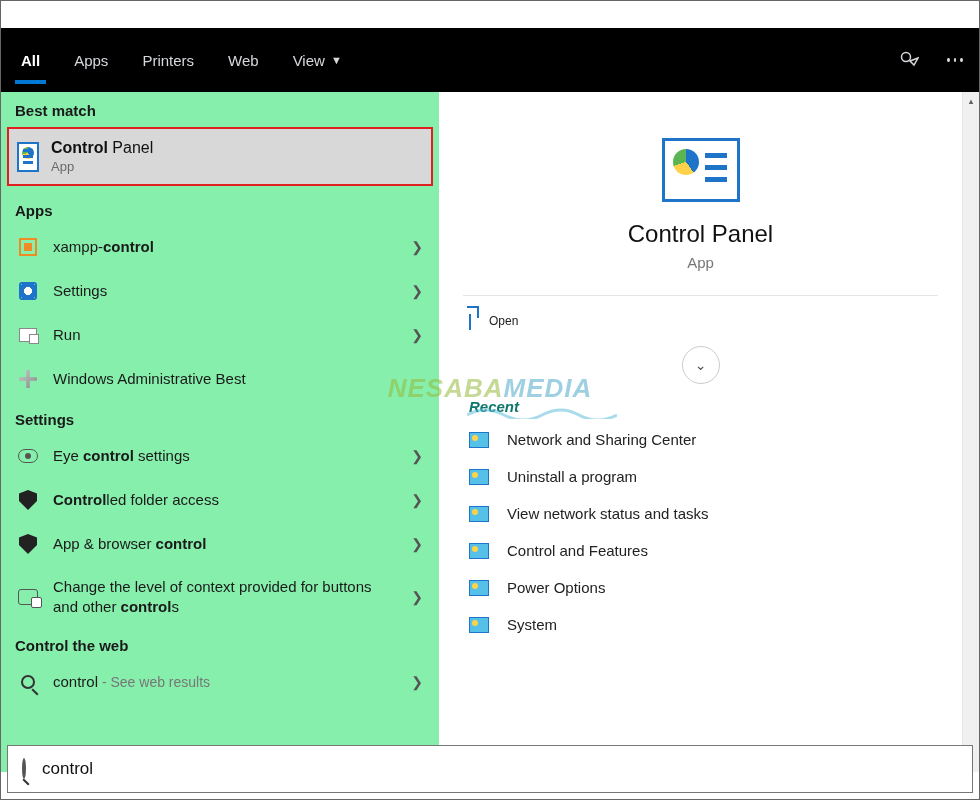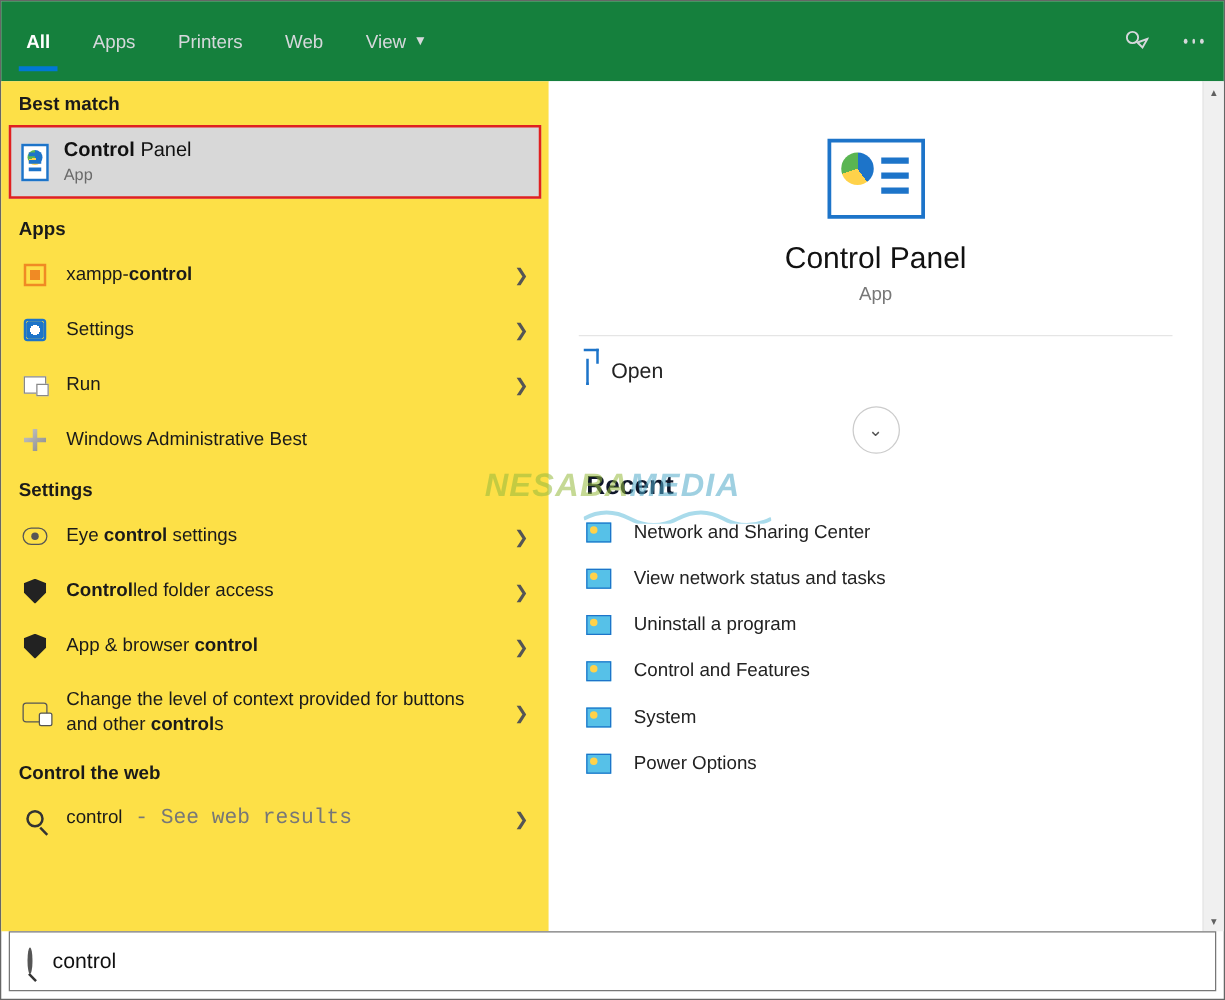--- a/index.html
+++ b/index.html
@@ -1,32 +1,32 @@
 <!DOCTYPE html>
 <html><head>
 <meta charset="utf-8">
 <style>
   * { box-sizing: border-box; margin: 0; padding: 0; font-family: "Segoe UI", Arial, sans-serif; }
   html, body { width: 980px; height: 800px; overflow: hidden; background: #fff; }
   .root { width: 980px; height: 800px; position: relative; border: 1px solid #666; }
 
   
-  .topbar { height: 64px; background: #15803d; display: flex; align-items: center; padding: 0 14px; }
+  .topbar { height: 64px; background: #000000; display: flex; align-items: center; padding: 0 14px; margin-top: 27px; }
   .tabs { display: flex; gap: 22px; align-items: center; height: 100%; }
   .tab { color: #d6d8dc; font-size: 15px; padding: 0 6px; height: 100%; display: flex; align-items: center; position: relative; cursor: pointer; }
   .tab.active { color: #fff; font-weight: 600; }
   .tab.active::after { content: ""; position: absolute; left: 0; right: 0; bottom: 8px; height: 4px; background: #0078d4; }
   .tab .chev { margin-left: 6px; font-size: 11px; }
   .topbar-right { margin-left: auto; display: flex; align-items: center; gap: 26px; color: #d6d8dc; }
   .topicon { width: 20px; height: 20px; display: inline-flex; align-items: center; justify-content: center; }
   .dots span { width: 4px; height: 4px; background: #d6d8dc; border-radius: 50%; display: inline-block; margin: 0 2px; }
 
   
   .body { display: flex; height: 680px; }
-  .left { width: 438px; background: #fde047; overflow: hidden; position: relative; }
+  .left { width: 438px; background: #86efac; overflow: hidden; position: relative; }
   .right { flex: 1; background: #fff; position: relative; overflow: hidden; }
   .scrollbar { width: 17px; background: #f0f0f0; border-left: 1px solid #e5e5e5; position: relative; }
   .scrollbar .arrow { position: absolute; left: 0; right: 0; height: 17px; display:flex; align-items:center; justify-content:center; font-size:9px; color:#606060; }
   .scrollbar .arrow.up { top: 0; }
   .scrollbar .arrow.dn { bottom: 0; }
 
   
   .section-label { font-size: 15px; font-weight: 600; color: #1a1a1a; padding: 10px 14px 6px; }
   .best-row { background: #d8d8d8; border: 2px solid #e02020; margin: 2px 6px 6px 6px; padding: 10px 8px; display: flex; align-items: center; gap: 12px; }
   .cp-icon { width: 36px; height: 30px; background: #fff; border: 2px solid #1d74c9; position: relative; }
@@ -49,36 +49,36 @@
   .ic-run { width:18px;height:14px;border:1px solid #888;background:#fff;position:relative;}
   .ic-run::after{content:"";position:absolute;right:-3px;bottom:-3px;width:8px;height:8px;border:1px solid #888;background:#fff;}
   .ic-tools { width:18px;height:18px;background:linear-gradient(135deg,#c9c9c9,#888);clip-path:polygon(40% 0,60% 0,60% 40%,100% 40%,100% 60%,60% 60%,60% 100%,40% 100%,40% 60%,0 60%,0 40%,40% 40%);}
   .ic-eye { width:20px;height:14px;border:1px solid #555;border-radius:8px;position:relative;}
   .ic-eye::after{content:"";position:absolute;left:6px;top:3px;width:6px;height:6px;border-radius:50%;background:#555;}
   .ic-shield { width:18px;height:20px;background:#222;clip-path:polygon(50% 0,100% 18%,100% 55%,50% 100%,0 55%,0 18%);}
   .ic-context{ width:20px;height:16px;border:1px solid #555;border-radius:3px;position:relative;}
   .ic-context::after{content:"";position:absolute;right:-5px;bottom:-4px;width:9px;height:9px;border:1px solid #555;border-radius:2px;background:#fff;}
   .ic-search{ width:14px;height:14px;border:2px solid #333;border-radius:50%;position:relative;}
   .ic-search::after{content:"";position:absolute;right:-6px;bottom:-6px;width:8px;height:2px;background:#333;transform:rotate(45deg);}
-  .web-suffix { color:#777; font-size:17px;font-family:Liberation Mono, monospace; }
+  .web-suffix { color:#777; font-size:14px; }
 
   
   .hero { text-align: center; padding-top: 46px; }
   .hero .big-icon { width: 78px; height: 64px; margin: 0 auto 18px; background:#fff; border:3px solid #1d74c9; position:relative; }
   .hero .big-icon::before{content:"";position:absolute;left:8px;top:8px;width:26px;height:26px;border-radius:50%;
      background: conic-gradient(#1d74c9 0 40%, #ffd24a 40% 70%, #5ab552 70% 100%);}
   .hero .big-icon::after{content:"";position:absolute;right:10px;top:12px;width:22px;height:5px;background:#1d74c9;box-shadow:0 12px 0 #1d74c9, 0 24px 0 #1d74c9;}
   .hero h2 { font-size: 24px; font-weight: 400; color:#111; }
   .hero .sub { font-size: 15px; color:#777; margin-top:6px; }
   .divider { height:1px; background:#e5e5e5; margin: 24px 24px 0; }
-  .action-row { display:flex; align-items:center; gap:18px; padding: 18px 30px; font-size:17px; color:#222; cursor:pointer;}
+  .action-row { display:flex; align-items:center; gap:18px; padding: 18px 30px; font-size:12px; color:#222; cursor:pointer;}
   .ic-open{width:18px;height:14px;border:2px solid #1d74c9;border-top:none;border-right:none;position:relative;}
   .ic-open::after{content:"";position:absolute;right:-8px;top:-8px;width:10px;height:10px;border-top:2px solid #1d74c9;border-right:2px solid #1d74c9;}
   .expand-btn{ width:38px;height:38px;border:1px solid #ccc;border-radius:50%;display:flex;align-items:center;justify-content:center;margin:0 auto;color:#555;font-size:14px;cursor:pointer;}
-  .recent-label{font-weight:600;font-size:21px;padding:14px 30px 6px;color:#0f172a;}
+  .recent-label{font-weight:600;font-size:15px;padding:14px 30px 6px;color:#0f766e;font-style:italic;}
   .recent-row{display:flex;align-items:center;gap:18px;padding:10px 30px;font-size:15px;color:#222;cursor:pointer;}
   .mini-cp{width:20px;height:16px;background:#56c1e8;border:1px solid #1d74c9;position:relative;}
   .mini-cp::after{content:"";position:absolute;left:2px;top:2px;width:6px;height:6px;border-radius:50%;background:#ffd24a;}
 
   
   .watermark{position:absolute;left:50%;top:372px;transform:translateX(-50%);pointer-events:none;
     font-size:26px;font-weight:700;letter-spacing:1px;color:rgba(149,186,60,0.55);font-style:italic;z-index:50;}
   .watermark .m2{color:rgba(80,170,200,0.55);}
   .wm-wave{position:absolute;left:calc(50% + 52px);top:404px;transform:translateX(-50%);width:150px;height:14px;z-index:49;pointer-events:none;opacity:.5;}
 
@@ -219,37 +219,37 @@
       </div>
       <div class="expand-btn">⌄</div>
       <div class="recent-label">Recent</div>
 
       <div class="recent-row">
           <span class="mini-cp"></span>
           <span>Network and Sharing Center</span>
         </div>
       <div class="recent-row">
           <span class="mini-cp"></span>
+          <span>Uninstall a program</span>
+        </div>
+      <div class="recent-row">
+          <span class="mini-cp"></span>
           <span>View network status and tasks</span>
         </div>
       <div class="recent-row">
           <span class="mini-cp"></span>
-          <span>Uninstall a program</span>
-        </div>
-      <div class="recent-row">
-          <span class="mini-cp"></span>
           <span>Control and Features</span>
         </div>
       <div class="recent-row">
           <span class="mini-cp"></span>
+          <span>Power Options</span>
+        </div>
+      <div class="recent-row">
+          <span class="mini-cp"></span>
           <span>System</span>
-        </div>
-      <div class="recent-row">
-          <span class="mini-cp"></span>
-          <span>Power Options</span>
         </div>
     </div>
 
     <div class="scrollbar">
       <div class="arrow up">▴</div>
       <div class="arrow dn">▾</div>
     </div>
   </div>
 
   <div class="watermark">

